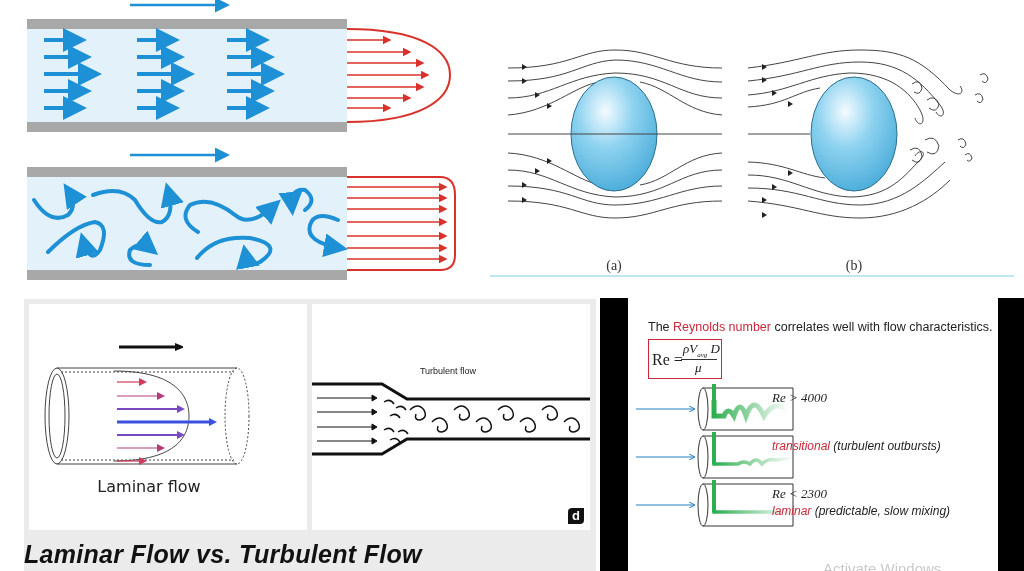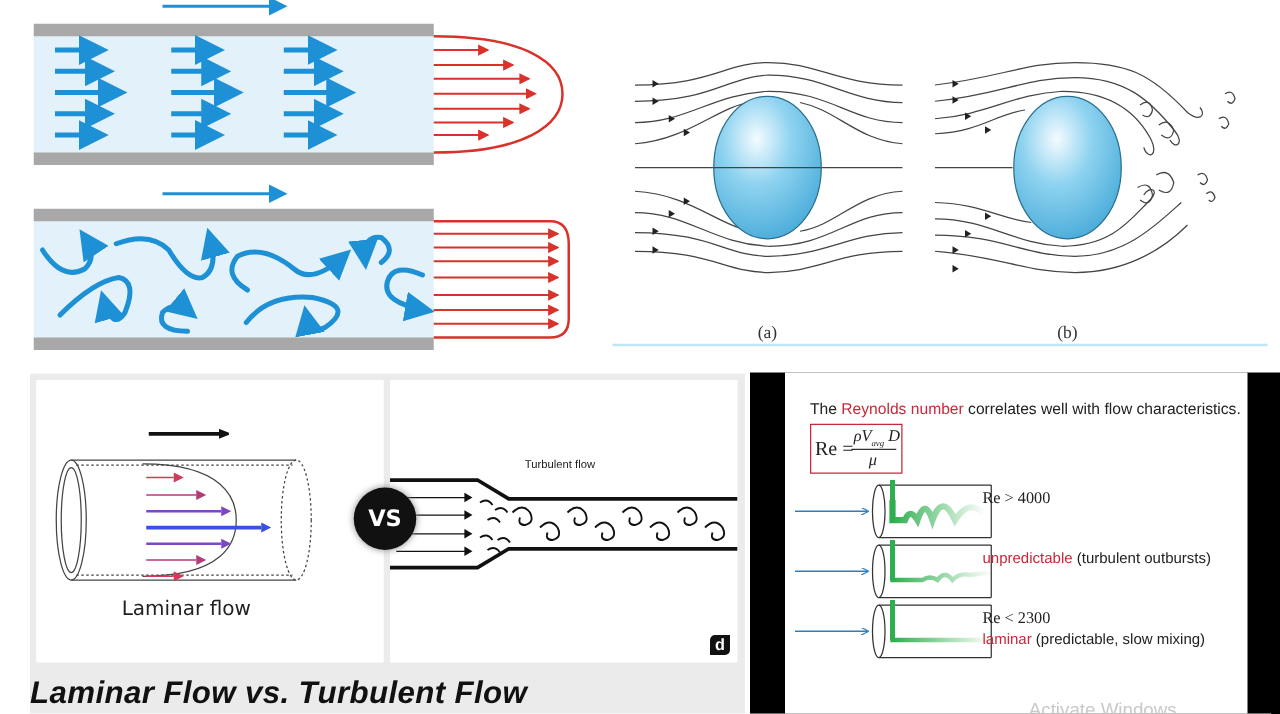--- a/index.html
+++ b/index.html
@@ -47,21 +47,21 @@
   .red { color: #c8283a; text-align: center; }
   .formula {
     position: absolute; left: 20px; top: 41px; width: 72px; height: 38px;
     border: 1.5px solid #c8283a; font-family: "Liberation Serif", serif; color: #222;
   }
   .formula .re { position: absolute; left: 3px; top: 11px; font-size: 16px; }
   .formula .num { position: absolute; left: 34px; top: 1px; font-size: 13px; font-style: italic; }
   .formula .num sub { font-size: 7px; }
   .formula .bar { position: absolute; left: 32px; top: 19px; width: 36px; height: 1px; background: #333; }
   .formula .den { position: absolute; left: 46px; top: 20px; font-size: 13px; font-style: italic; }
-  .re-row { position: absolute; left: 158px; }
+  .re-row { position: absolute; left: 144px; font-style: italic; }
   .re-cond { font-family: "Liberation Serif", serif; font-size: 13px; color: #222; }
   .re-desc { font-size: 12px; color: #222; margin-top: 2px; white-space: nowrap; }
   .watermark { position: absolute; left: 195px; top: 262px; font-size: 15px; color: #c9c9c9; white-space: nowrap; }
 </style>
 </head>
 <body>
 
 <div class="panel" id="p1">
   <svg width="480" height="290" viewBox="0 0 480 290">
     <defs>
@@ -279,21 +279,20 @@
           <path d="M72,98 q6,-4 10,2"></path>
           <path d="M78,112 q6,-4 10,2"></path>
           <path d="M72,126 q6,-4 10,2"></path>
           <path d="M78,136 q6,-4 10,2"></path>
           <path d="M84,104 q6,-4 10,2"></path>
           <path d="M86,128 q6,-4 10,2"></path>
         </g>
     </svg>
     <div class="logo">d</div>
   </div>
-  <div class="vs">VS</div>
   <div class="caption">Laminar Flow vs. Turbulent Flow</div>
 </div>
 
 <div class="panel" id="p4">
   <div class="slide">
     <div class="slide-title">
       <span>The </span><span class="red">Reynolds number</span><span> correlates well with flow characteristics.</span>
     </div>
     <div class="formula">
       <span class="re">Re =</span>
@@ -340,21 +339,21 @@
             <path d="M86,198 L86,214 L165,214" fill="none" stroke="url(#gfade)" stroke-width="3.5"></path>
             <path d="M86,182 L86,214" stroke="#2fae4f" stroke-width="4"></path>
           </g>
         </g>
     </svg>
 
     <div class="re-row" style="top:92px">
       <div class="re-cond">Re &gt; 4000</div>
     </div>
     <div class="re-row" style="top:139px">
-      <div class="re-desc"><span class="red">unpredictable</span><span> (turbulent outbursts)</span></div>
+      <div class="re-desc"><span class="red">transitional</span><span> (turbulent outbursts)</span></div>
     </div>
     <div class="re-row" style="top:188px">
       <div class="re-cond">Re &lt; 2300</div>
       <div class="re-desc"><span class="red">laminar</span><span> (predictable, slow mixing)</span></div>
     </div>
     <div class="watermark">Activate Windows</div>
   </div>
 </div>
 
 </body></html>

